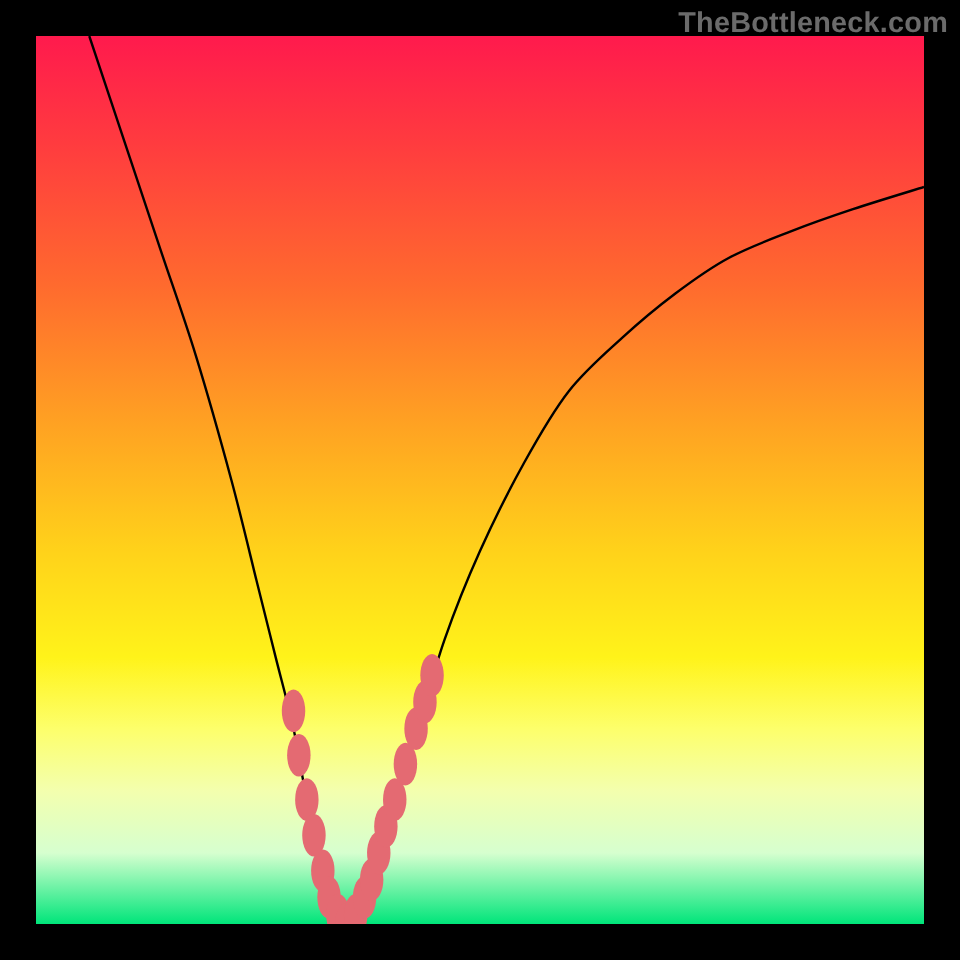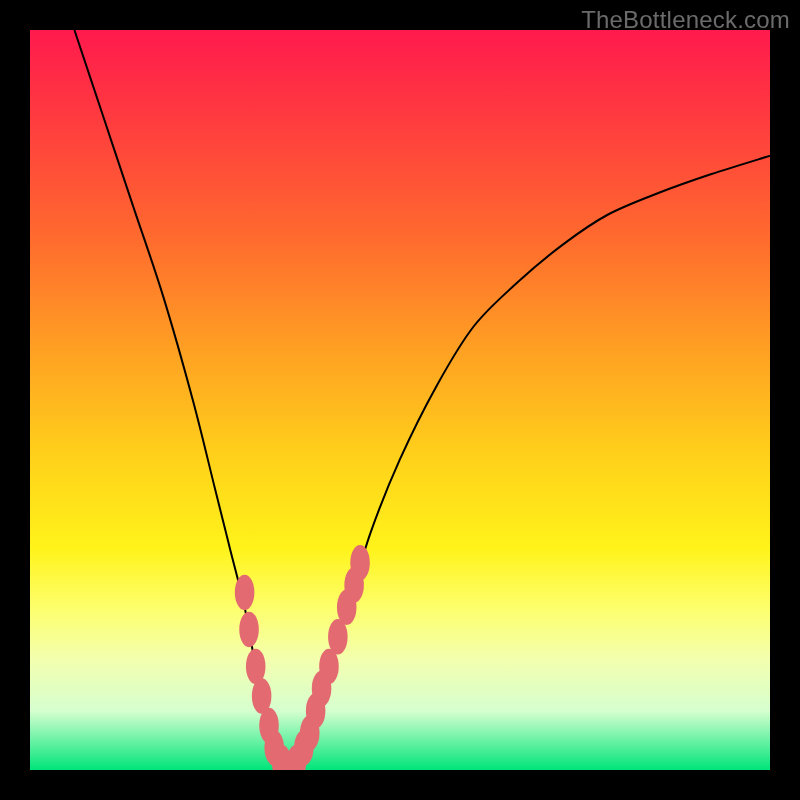--- a/index.html
+++ b/index.html
@@ -35,21 +35,21 @@
       #d6ffcf 92%,
       #00e57a 100%
     );
   }
   .watermark {
     position: absolute;
     top: 6px;
     right: 10px;
     font-size: 24px;
     color: #6b6b6b;
-    font-weight: normal;
+    font-weight: bold;
     letter-spacing: 0.2px;
   }
   svg {
     position: absolute;
     left: 0;
     top: 0;
   }
   .curve {
     fill: none;
     stroke: #000;

